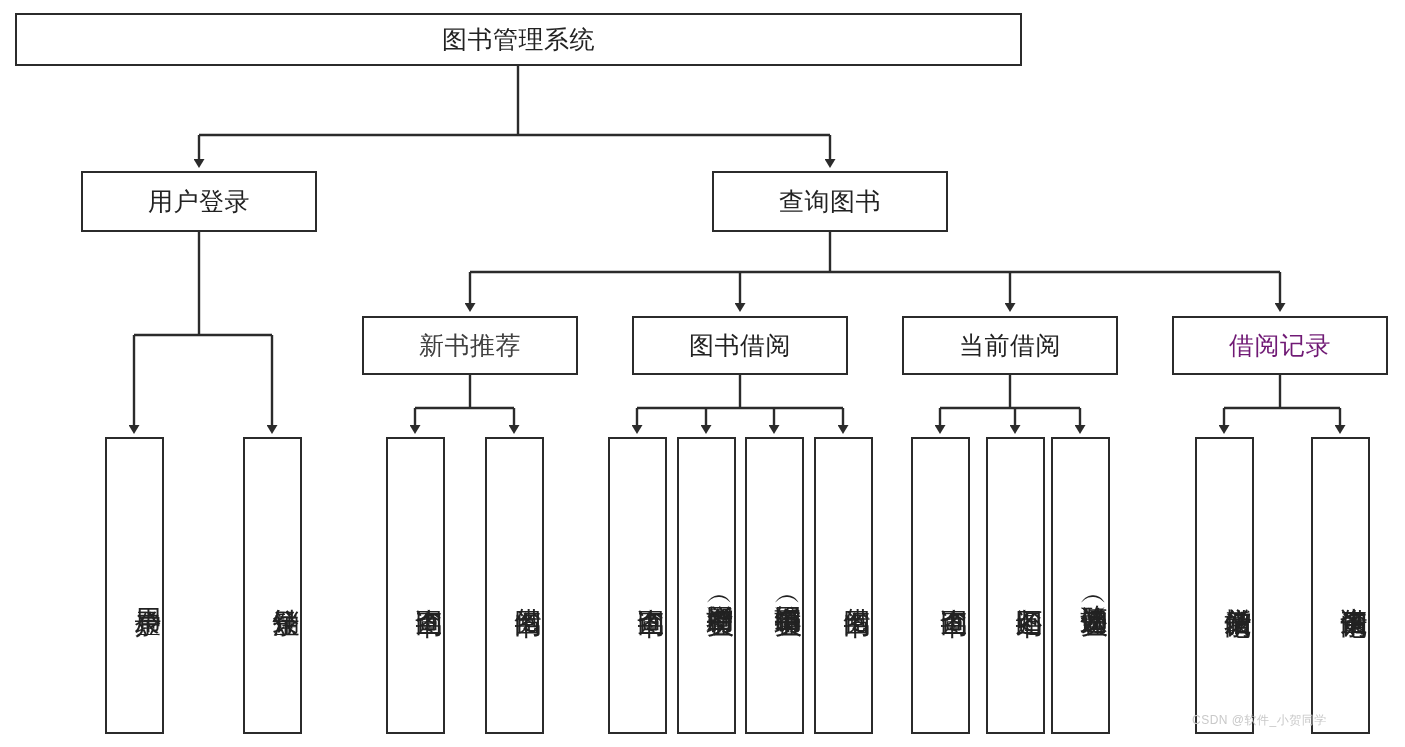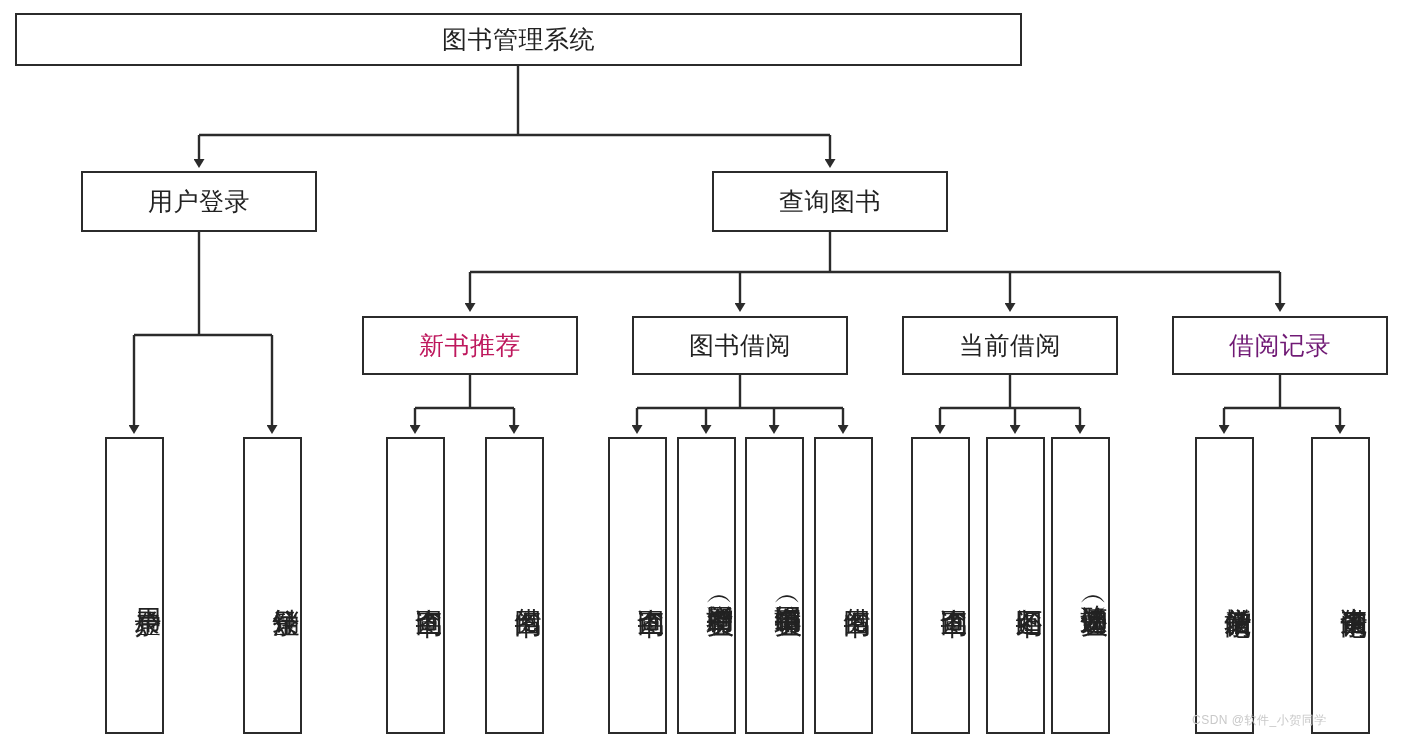--- a/index.html
+++ b/index.html
@@ -113,21 +113,21 @@
       <path d="M1224,408 L1224,426" marker-end="url(#arrow)"></path>
       <path d="M1340,408 L1340,426" marker-end="url(#arrow)"></path>
     </g>
   </svg>
 
   <div class="node horiz" style="left: 15px; top: 13px; width: 1007px; height: 53px; border-color: rgb(43, 43, 43); background: rgb(255, 255, 255); color: rgb(34, 34, 34);">图书管理系统</div>
 
   <div class="node horiz" style="left: 81px; top: 171px; width: 236px; height: 61px; border-color: rgb(43, 43, 43); background: rgb(255, 255, 255); color: rgb(34, 34, 34);">用户登录</div>
   <div class="node horiz" style="left: 712px; top: 171px; width: 236px; height: 61px; border-color: rgb(43, 43, 43); background: rgb(255, 255, 255); color: rgb(34, 34, 34);">查询图书</div>
 
-  <div class="node horiz" style="left: 362px; top: 316px; width: 216px; height: 59px; border-color: rgb(43, 43, 43); background: rgb(255, 255, 255); color: #be185d;">新书推荐</div>
+  <div class="node horiz" style="left: 362px; top: 316px; width: 216px; height: 59px; border-color: rgb(43, 43, 43); background: rgb(255, 255, 255); color: #404040;">新书推荐</div>
   <div class="node horiz" style="left: 632px; top: 316px; width: 216px; height: 59px; border-color: rgb(43, 43, 43); background: rgb(255, 255, 255); color: rgb(34, 34, 34);">图书借阅</div>
   <div class="node horiz" style="left: 902px; top: 316px; width: 216px; height: 59px; border-color: rgb(43, 43, 43); background: rgb(255, 255, 255); color: rgb(34, 34, 34);">当前借阅</div>
   <div class="node horiz" style="left: 1172px; top: 316px; width: 216px; height: 59px; border-color: rgb(43, 43, 43); background: rgb(255, 255, 255); color: #701a75;">借阅记录</div>
 
   <div class="node vert" style="left: 105px; top: 437px; width: 59px; height: 297px; border-color: rgb(43, 43, 43); background: rgb(255, 255, 255); color: rgb(34, 34, 34);">用户登录</div>
   <div class="node vert" style="left: 243px; top: 437px; width: 59px; height: 297px; border-color: rgb(43, 43, 43); background: rgb(255, 255, 255); color: rgb(34, 34, 34);">注销登录</div>
   <div class="node vert" style="left: 386px; top: 437px; width: 59px; height: 297px; border-color: rgb(43, 43, 43); background: rgb(255, 255, 255); color: rgb(34, 34, 34);">查询图书</div>
   <div class="node vert" style="left: 485px; top: 437px; width: 59px; height: 297px; border-color: rgb(43, 43, 43); background: rgb(255, 255, 255); color: rgb(34, 34, 34);">借阅图书</div>
   <div class="node vert" style="left: 608px; top: 437px; width: 59px; height: 297px; border-color: rgb(43, 43, 43); background: rgb(255, 255, 255); color: rgb(34, 34, 34);">查询图书</div>
   <div class="node vert align-top" style="left: 677px; top: 437px; width: 59px; height: 297px; border-color: rgb(43, 43, 43); background: rgb(255, 255, 255); color: rgb(34, 34, 34);">新增图书（管理员）</div>

